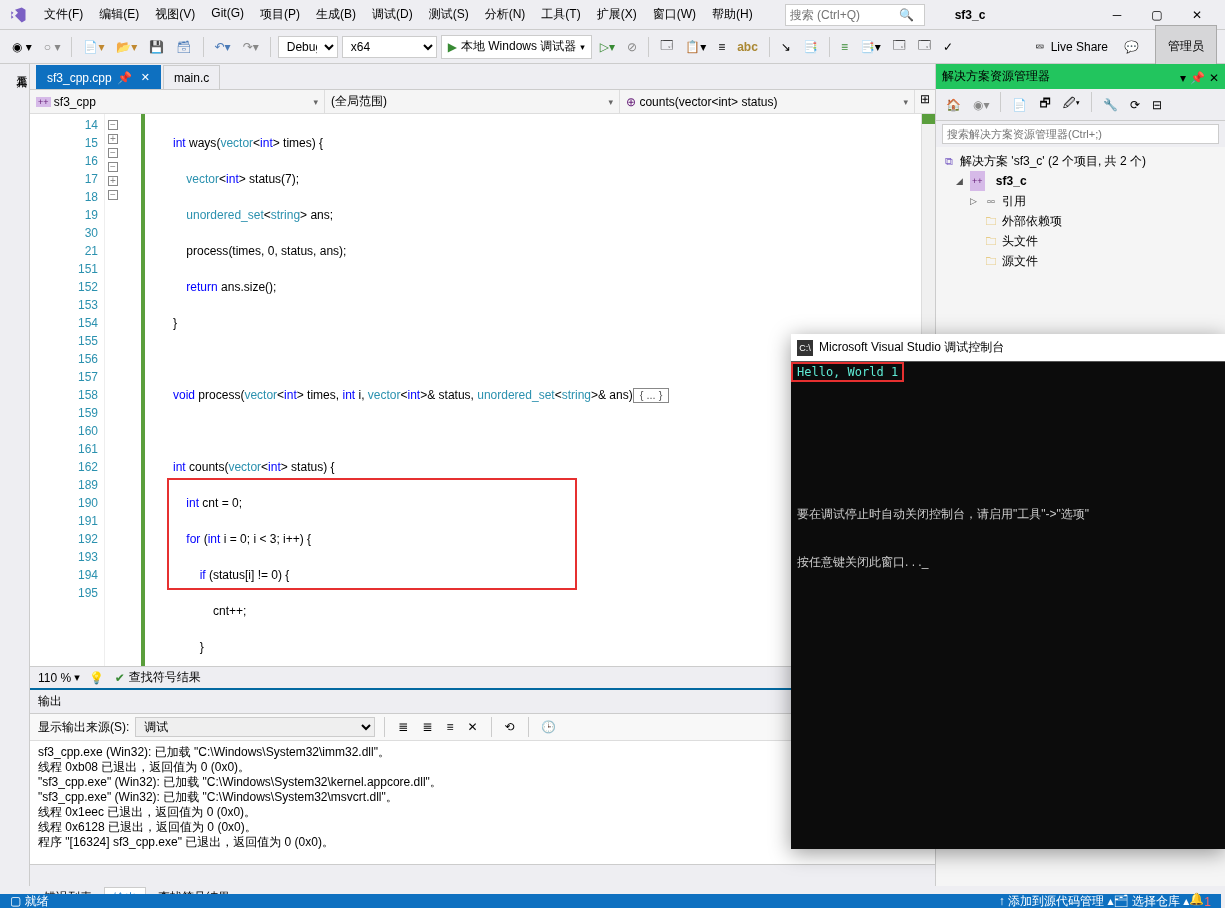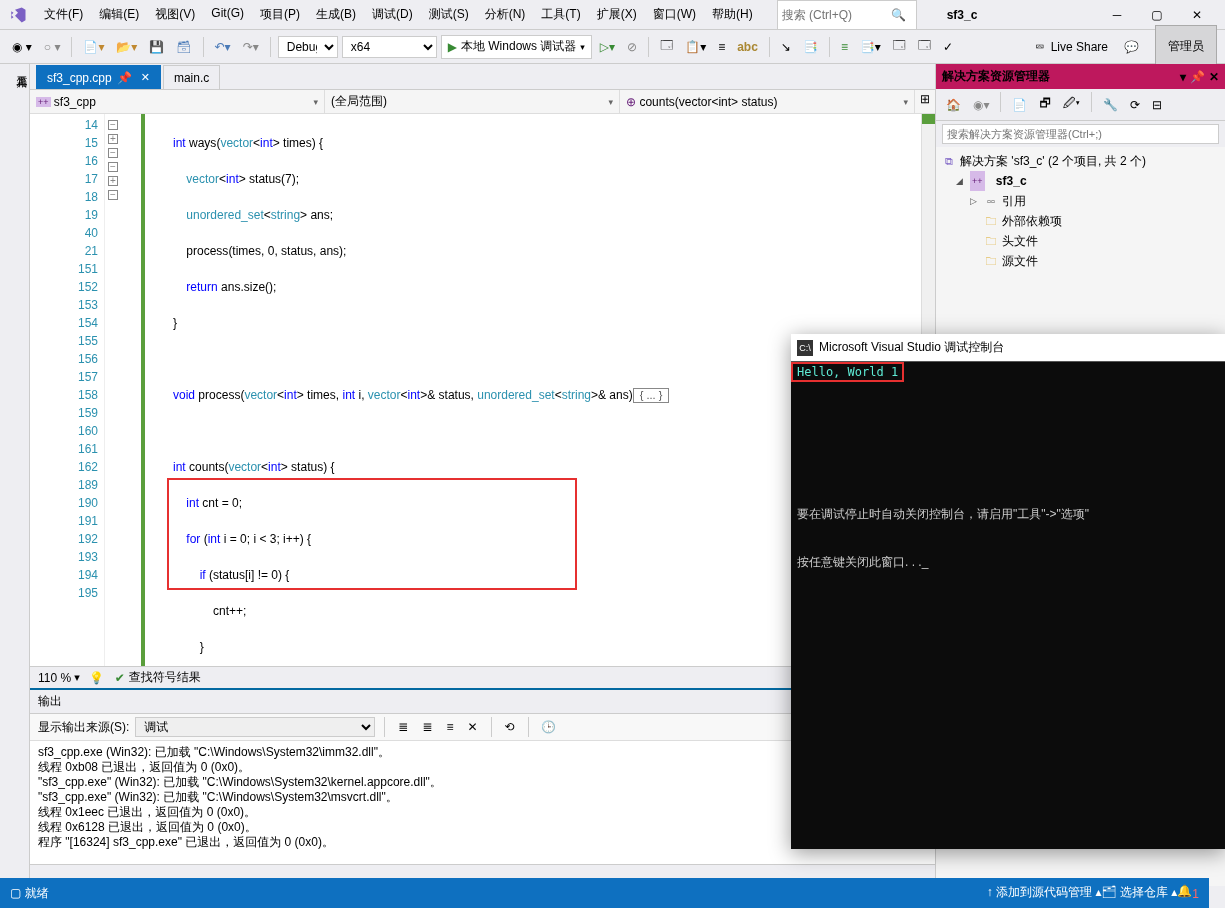--- a/index.html
+++ b/index.html
@@ -3,21 +3,21 @@
 <meta charset="utf-8">
 <style>
 * { margin: 0; padding: 0; box-sizing: border-box; font-family: "Segoe UI", "Microsoft YaHei", sans-serif; font-size: 12px; }
 body { background: #eeeef2; width: 1225px; height: 908px; overflow: hidden; position: relative; }
 
 
 .titlebar { height: 30px; background: #eeeef2; display: flex; align-items: center; padding: 0 8px; border-bottom: 1px solid #ccc; }
 .titlebar .vs-logo { width: 20px; height: 20px; margin-right: 8px; display: flex; align-items: center; justify-content: center; }
 .menu-list { display: flex; }
 .menu-item { padding: 4px 8px; cursor: pointer; }
-.search-box { width: 140px; height: 30px; border: 1px solid #ccc; background: #fff; padding: 0 4px; display: flex; align-items: center; margin-left: 16px; }
+.search-box { width: 140px; height: 22px; border: 1px solid #ccc; background: #fff; padding: 0 4px; display: flex; align-items: center; margin-left: 24px; }
 .search-box input { border: none; outline: none; width: 110px; font-size: 12px; }
 .proj-name { margin-left: 10px; padding: 2px 20px; font-weight: bold; }
 .win-controls { margin-left: auto; display: flex; }
 .win-btn { width: 40px; height: 28px; display: flex; align-items: center; justify-content: center; }
 
 
 .toolbar { height: 34px; background: #eeeef2; display: flex; align-items: center; padding: 0 8px; border-bottom: 1px solid #ccc; gap: 4px; }
 .tb-btn { padding: 2px 4px; display: flex; align-items: center; cursor: pointer; background: none; border: none; }
 .tb-sep { width: 1px; height: 20px; background: #ccc; margin: 0 3px; }
 .tb-select { height: 22px; border: 1px solid #ccc; background: #fff; padding: 0 4px; font-size: 12px; }
@@ -69,21 +69,21 @@
 .out-header { background: #eeeef2; padding: 3px 8px; font-size: 12px; border-bottom: 1px solid #ccc; }
 .out-tools { display: flex; align-items: center; padding: 3px 8px; gap: 6px; border-bottom: 1px solid #ddd; background: #f8f8f8; }
 .out-select { height: 20px; border: 1px solid #ccc; width: 240px; padding: 0 4px; font-size: 12px; }
 .out-body { flex: 1; padding: 4px 8px; font-family: Consolas, "Microsoft YaHei", monospace; font-size: 12px; line-height: 15px; overflow: auto; white-space: pre-wrap; background: #fff; }
 .out-tabs { height: 22px; display: flex; align-items: center; padding: 0 6px; background: #eeeef2; border-top: 1px solid #ccc; gap: 4px; }
 .out-tab { padding: 2px 8px; font-size: 12px; margin-top: 44px; }
 .out-tab.active { background: #fff; border: 1px solid #ccc; border-bottom: none; color: #0e70c0; }
 
 
 .sol-panel { width: 290px; background: #eeeef2; border-left: 1px solid #ccc; display: flex; flex-direction: column; }
-.sol-head { background: #be185d; padding: 4px 6px; display: flex; align-items: center; font-size: 12px; font-weight: bold; }
+.sol-head { background: #22c55e; padding: 4px 6px; display: flex; align-items: flex-end; font-size: 12px; }
 .sol-head .hc { margin-left: auto; display: flex; gap: 4px; font-size: 10px; }
 .sol-tools { padding: 3px 6px; display: flex; gap: 4px; border-bottom: 1px solid #ccc; }
 .sol-search { padding: 3px 6px; }
 .sol-search input { width: 100%; height: 20px; border: 1px solid #ccc; padding: 0 4px; font-size: 11px; }
 .sol-tree { flex: 1; background: #f5f5f5; padding: 4px 6px; font-size: 12px; line-height: 20px; }
 .tree-row { display: flex; align-items: center; gap: 4px; }
 .indent1 { padding-left: 14px; }
 .indent2 { padding-left: 28px; }
 .exp { width: 10px; font-size: 9px; color: #555; }
 .ico { width: 14px; text-align: center; font-size: 11px; }
@@ -93,21 +93,21 @@
 .fold-icon { color: #dca928; }
 
 
 .console-win { position: absolute; top: 270px; left: 791px; width: 434px; height: 515px; background: #0c0c0c; box-shadow: 0 4px 20px rgba(0,0,0,.4); display: flex; flex-direction: column; z-index: 50; }
 .con-title { height: 28px; background: #fff; color: #000; display: flex; align-items: center; padding: 0 6px; font-size: 12px; border-bottom: 1px solid #555; }
 .con-title .cic { width: 16px; height: 16px; background: #333; color: #fff; font-size: 9px; display: flex; align-items: center; justify-content: center; margin-right: 6px; }
 .con-body { flex: 1; padding: 4px 6px; font-family: Consolas, SimSun, monospace; font-size: 13px; line-height: 16px; color: #ccc; white-space: pre-wrap; }
 .con-hl { border: 2px solid #e63030; padding: 0px 4px; display: inline-block; position: absolute; top: 28px; left: 0px; }
 
 
-.statusbar { position: absolute; bottom: 0; left: 0; right: 16px; height: 30px; background: #0e70c0; color: #fff; display: flex; align-items: center; padding: 0 10px; font-size: 12px; }
+.statusbar { position: absolute; bottom: 0; left: 0; right: 4px; height: 14px; background: #0e70c0; color: #fff; display: flex; align-items: center; padding: 0 10px; font-size: 12px; }
 .statusbar .sr { margin-left: auto; display: flex; align-items: center; }
 </style>
 </head>
 <body>
 
 <div class="titlebar">
   <div class="vs-logo">
     <svg width="18" height="18" viewBox="0 0 24 24">
         <path fill="#7b60c4" d="M17 2l5 3v14l-5 3-9-9 4-4-4-4 9-3zM3 7l3 2-3 3 3 3-3 2V7z"></path>
       </svg>
@@ -217,21 +217,21 @@
 
     <div class="code-area">
       <div class="green-bar"></div>
       <div class="gutter" id="gutter">
           <div>14</div>
           <div>15</div>
           <div>16</div>
           <div>17</div>
           <div>18</div>
           <div>19</div>
-          <div>40</div>
+          <div>30</div>
           <div>21</div>
           <div>151</div>
           <div>152</div>
           <div>153</div>
           <div>154</div>
           <div>155</div>
           <div>156</div>
           <div>157</div>
           <div>158</div>
           <div>159</div>

